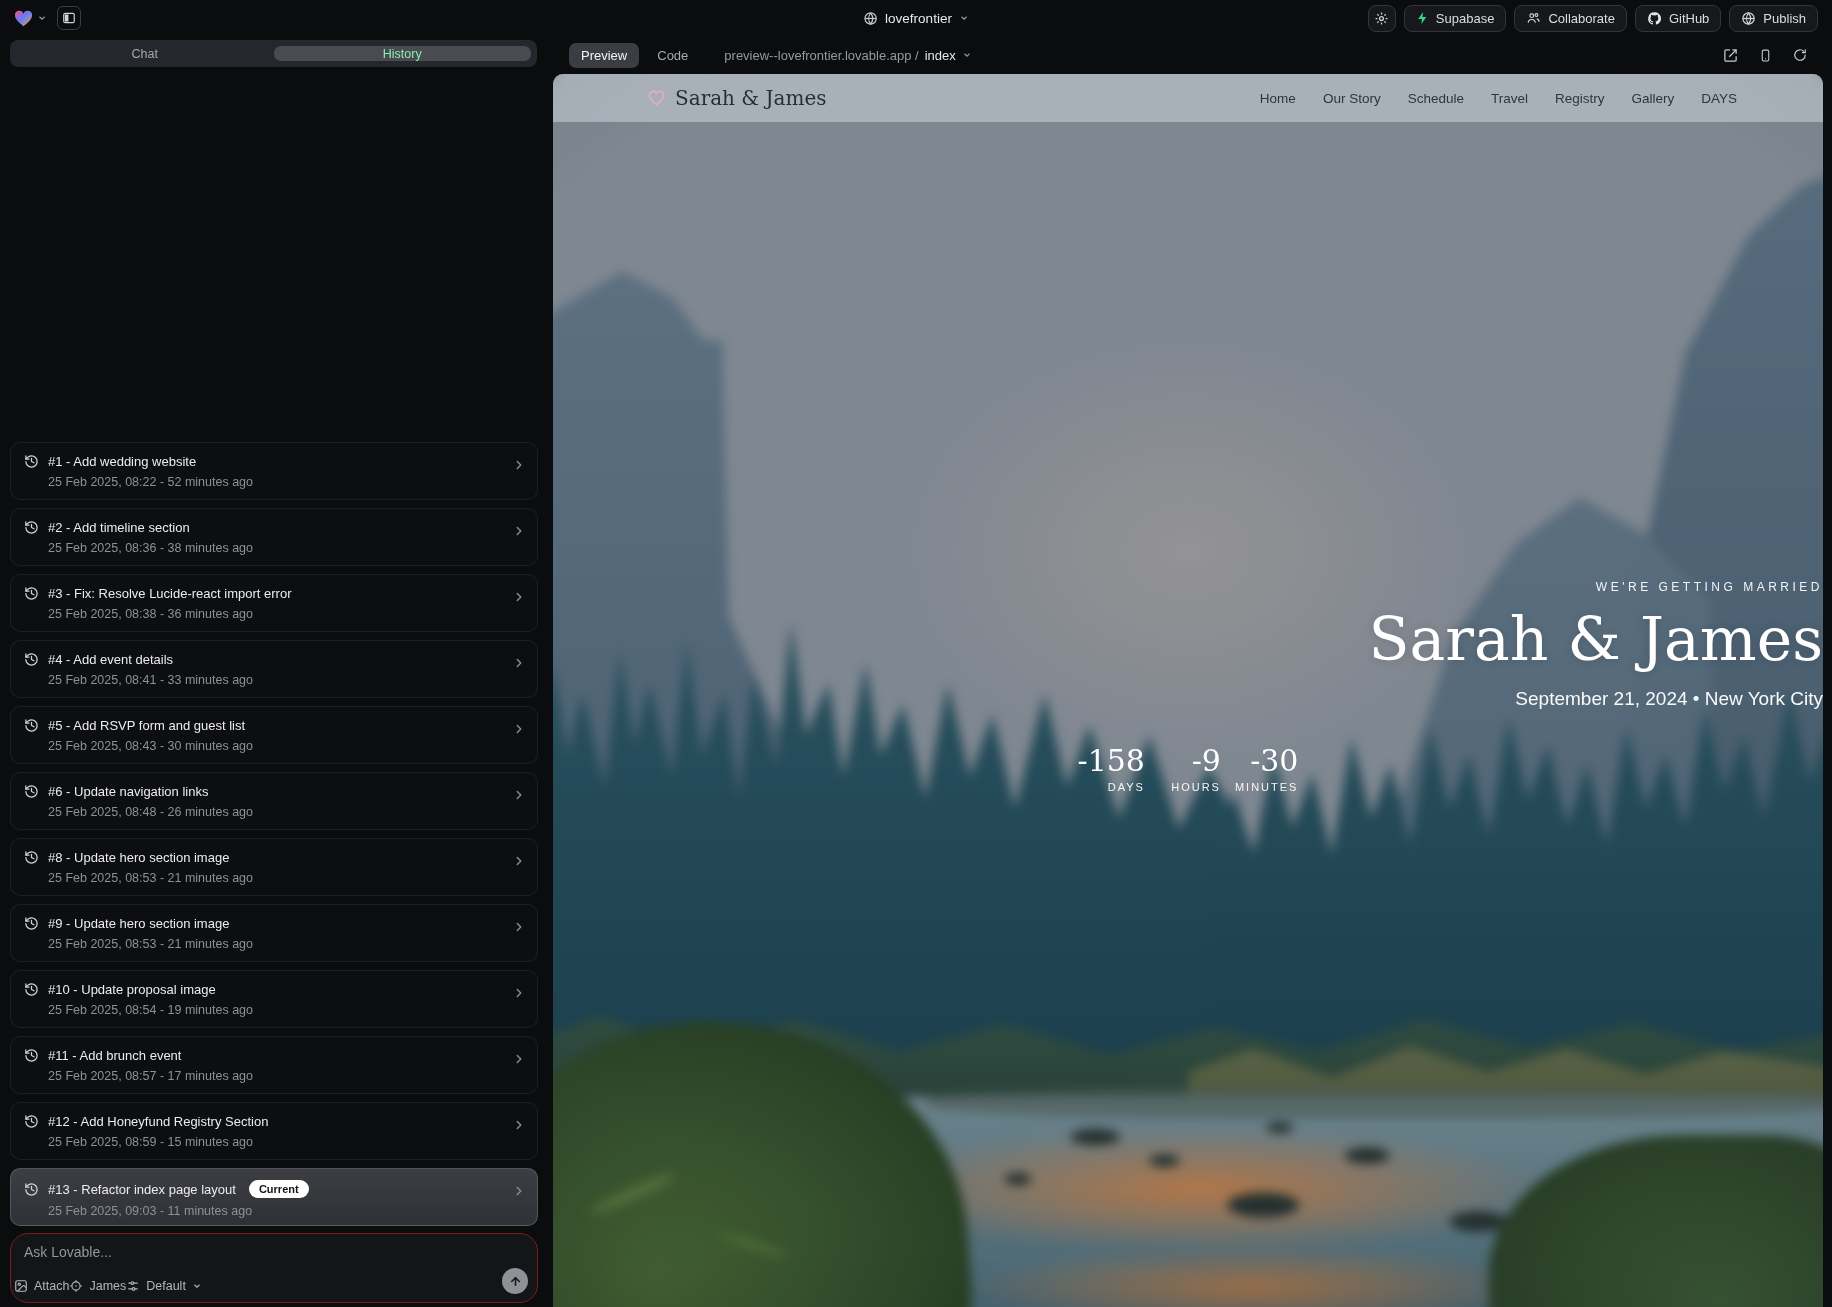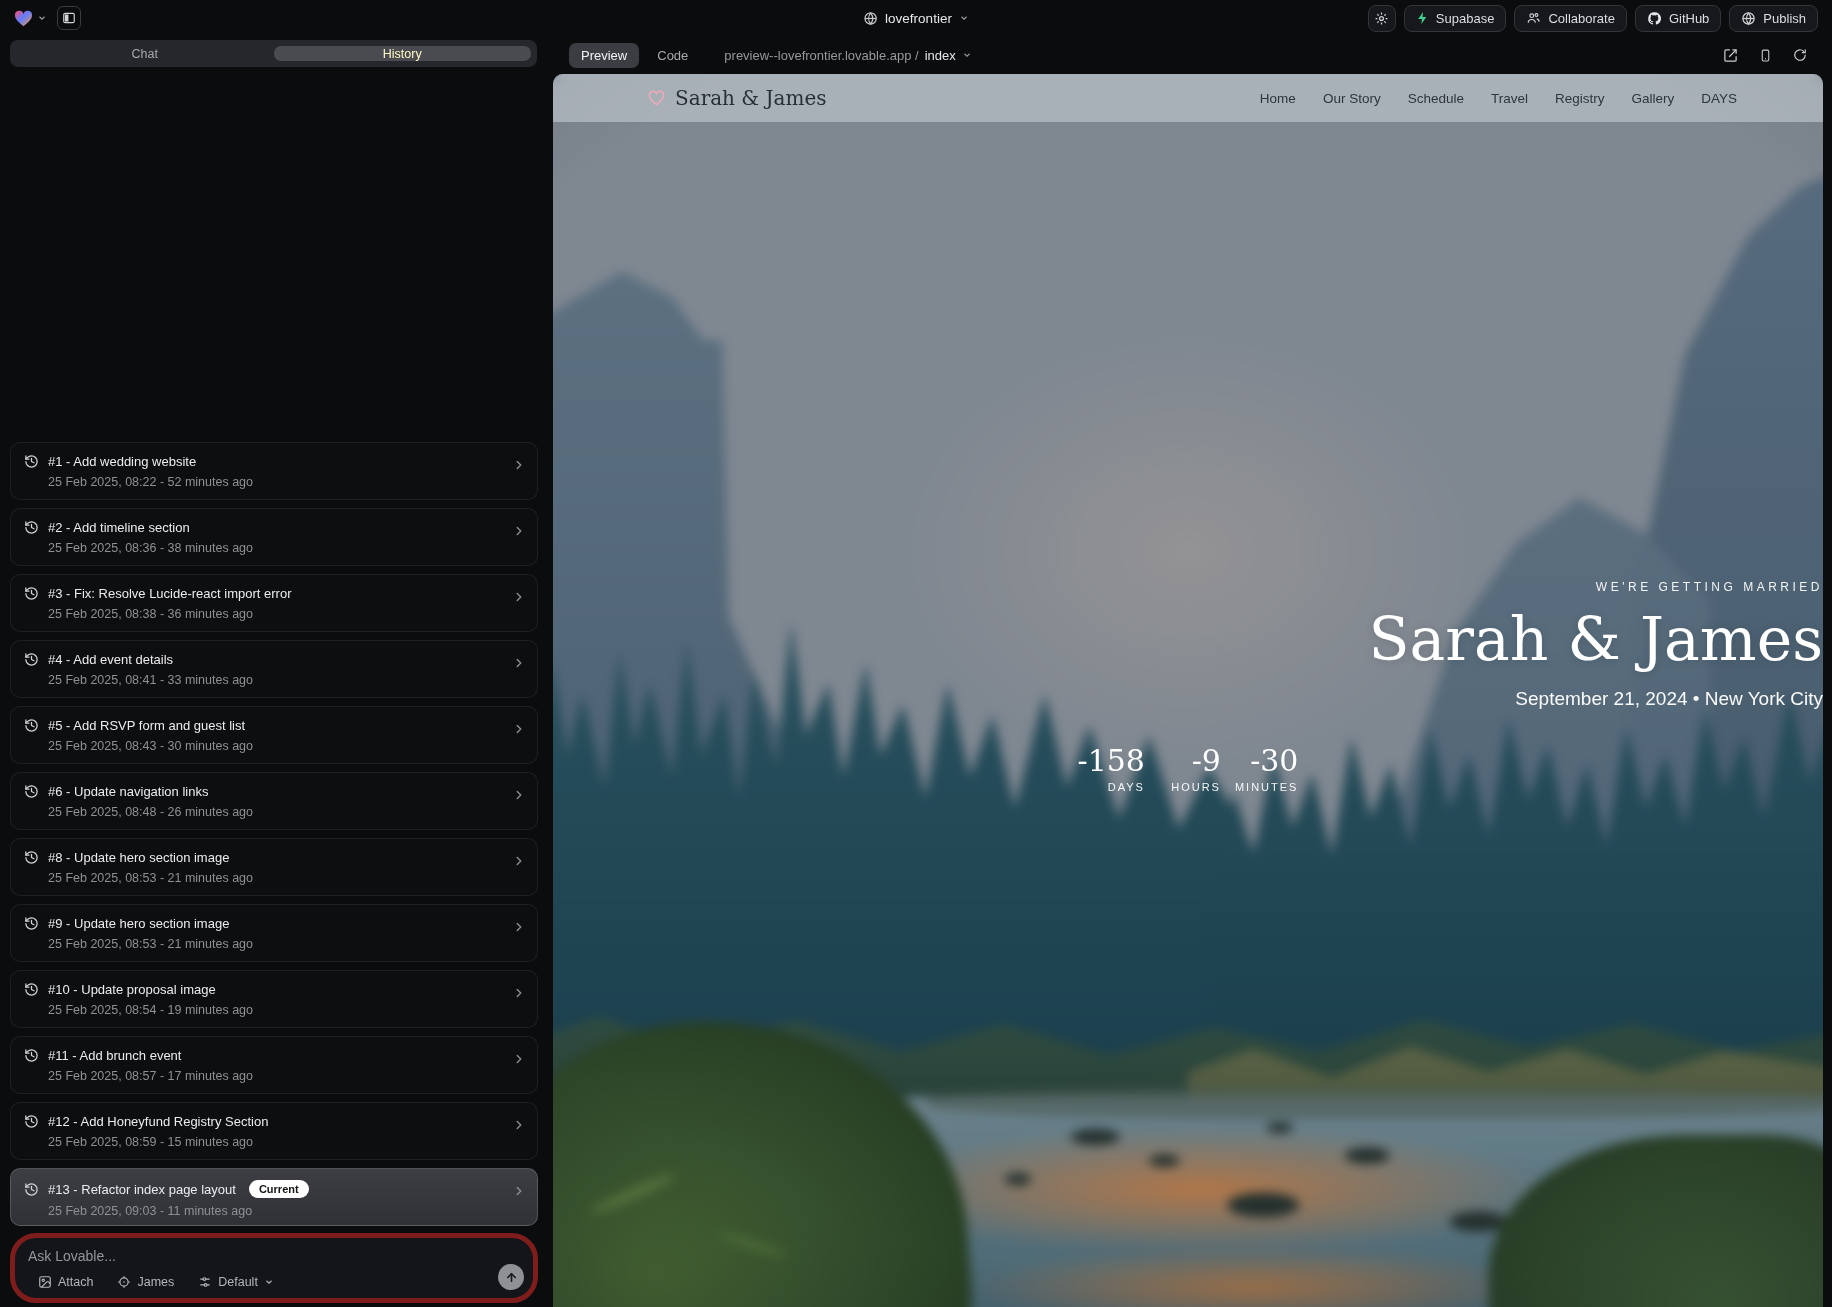--- a/index.html
+++ b/index.html
@@ -18,41 +18,41 @@
   .tb-btn { display:flex; align-items:center; gap:7px; height:27px; padding:0 11px; border-radius:8px;
             border:1px solid #34353b; background:#17181c; color:#dcdde0; font-size:13px; cursor:pointer; }
   .tb-btn.icon-only { width:28px; padding:0; justify-content:center; }
   svg.ic { display:block; }
 
   
   .sidebar { position:absolute; left:0; top:36px; bottom:0; width:547px; }
   .tabbar { display:flex; margin:4px 10px 0 10px; height:27px; background:#26272c; border-radius:8px; padding:6px; }
   .tab { flex:1; display:flex; align-items:center; justify-content:center; font-size:12.5px; color:#a6a7ac;
          border-radius:7px; cursor:pointer; }
-  .tab.active { background:#4a4b50; color:#fef9c3; }
+  .tab.active { background:#4a4b50; color:#86efac; }
 
   .history-list { position:absolute; left:10px; right:9px; bottom:81px; }
   .hcard { position:relative; height:58px; border:1px solid rgba(255,255,255,0.07); border-radius:10px;
            background:rgba(255,255,255,0.012); padding:11px 34px 0 13px; margin-top:8px; cursor:pointer; }
   .hcard.current { background:linear-gradient(180deg,#3d3e43,#303136); border-color:rgba(255,255,255,0.16); }
   .hrow { display:flex; align-items:center; gap:9px; }
   .htitle { font-size:13px; color:#ececee; white-space:nowrap; }
   .hbadge { background:#ffffff; color:#141518; font-size:11px; font-weight:bold; padding:3px 10px;
             border-radius:999px; margin-left:4px; }
   .htime { font-size:12.5px; color:#8f9095; margin:6px 0 0 24px; white-space:nowrap; }
   .hchev { position:absolute; right:11px; top:15px; }
   .hicon { flex:0 0 auto; }
 
   
   .composer { position:absolute; left:10px; right:9px; bottom:4px; height:70px; background:#141519;
-              border:5px solid #7f1d1d; border-radius:26px; }
+              border:1px solid #7f1d1d; border-radius:18px; }
   .composer input { position:absolute; left:13px; top:10px; right:40px; background:transparent; border:none; outline:none;
                     color:#e8e9ec; font-size:14px; font-family:"Liberation Sans",sans-serif; }
   .composer input::placeholder { color:#95969b; }
-  .c-actions { position:absolute; left:23px; bottom:9px; display:flex; align-items:center; gap:24px; }
+  .c-actions { position:absolute; left:3px; bottom:9px; display:flex; align-items:center; gap:0; }
   .c-btn { display:flex; align-items:center; gap:6px; background:none; border:none; color:#b4b5ba; font-size:12.5px; cursor:pointer; }
   .send-btn { position:absolute; right:9px; bottom:8px; width:26px; height:26px; border-radius:50%;
               background:#909196; border:none; display:flex; align-items:center; justify-content:center; cursor:pointer; }
 
   
   .preview-panel { position:absolute; left:553px; right:9px; top:36px; bottom:0; }
   .pv-toolbar { height:38px; display:flex; align-items:center; padding:0 16px; }
   .pv-tab { font-size:13px; color:#a9aaaf; padding:5px 12px; border-radius:7px; cursor:pointer; }
   .pv-tab.active { background:#3c3d42; color:#f2f3f5; }
   .pv-code { margin-left:6px; }

